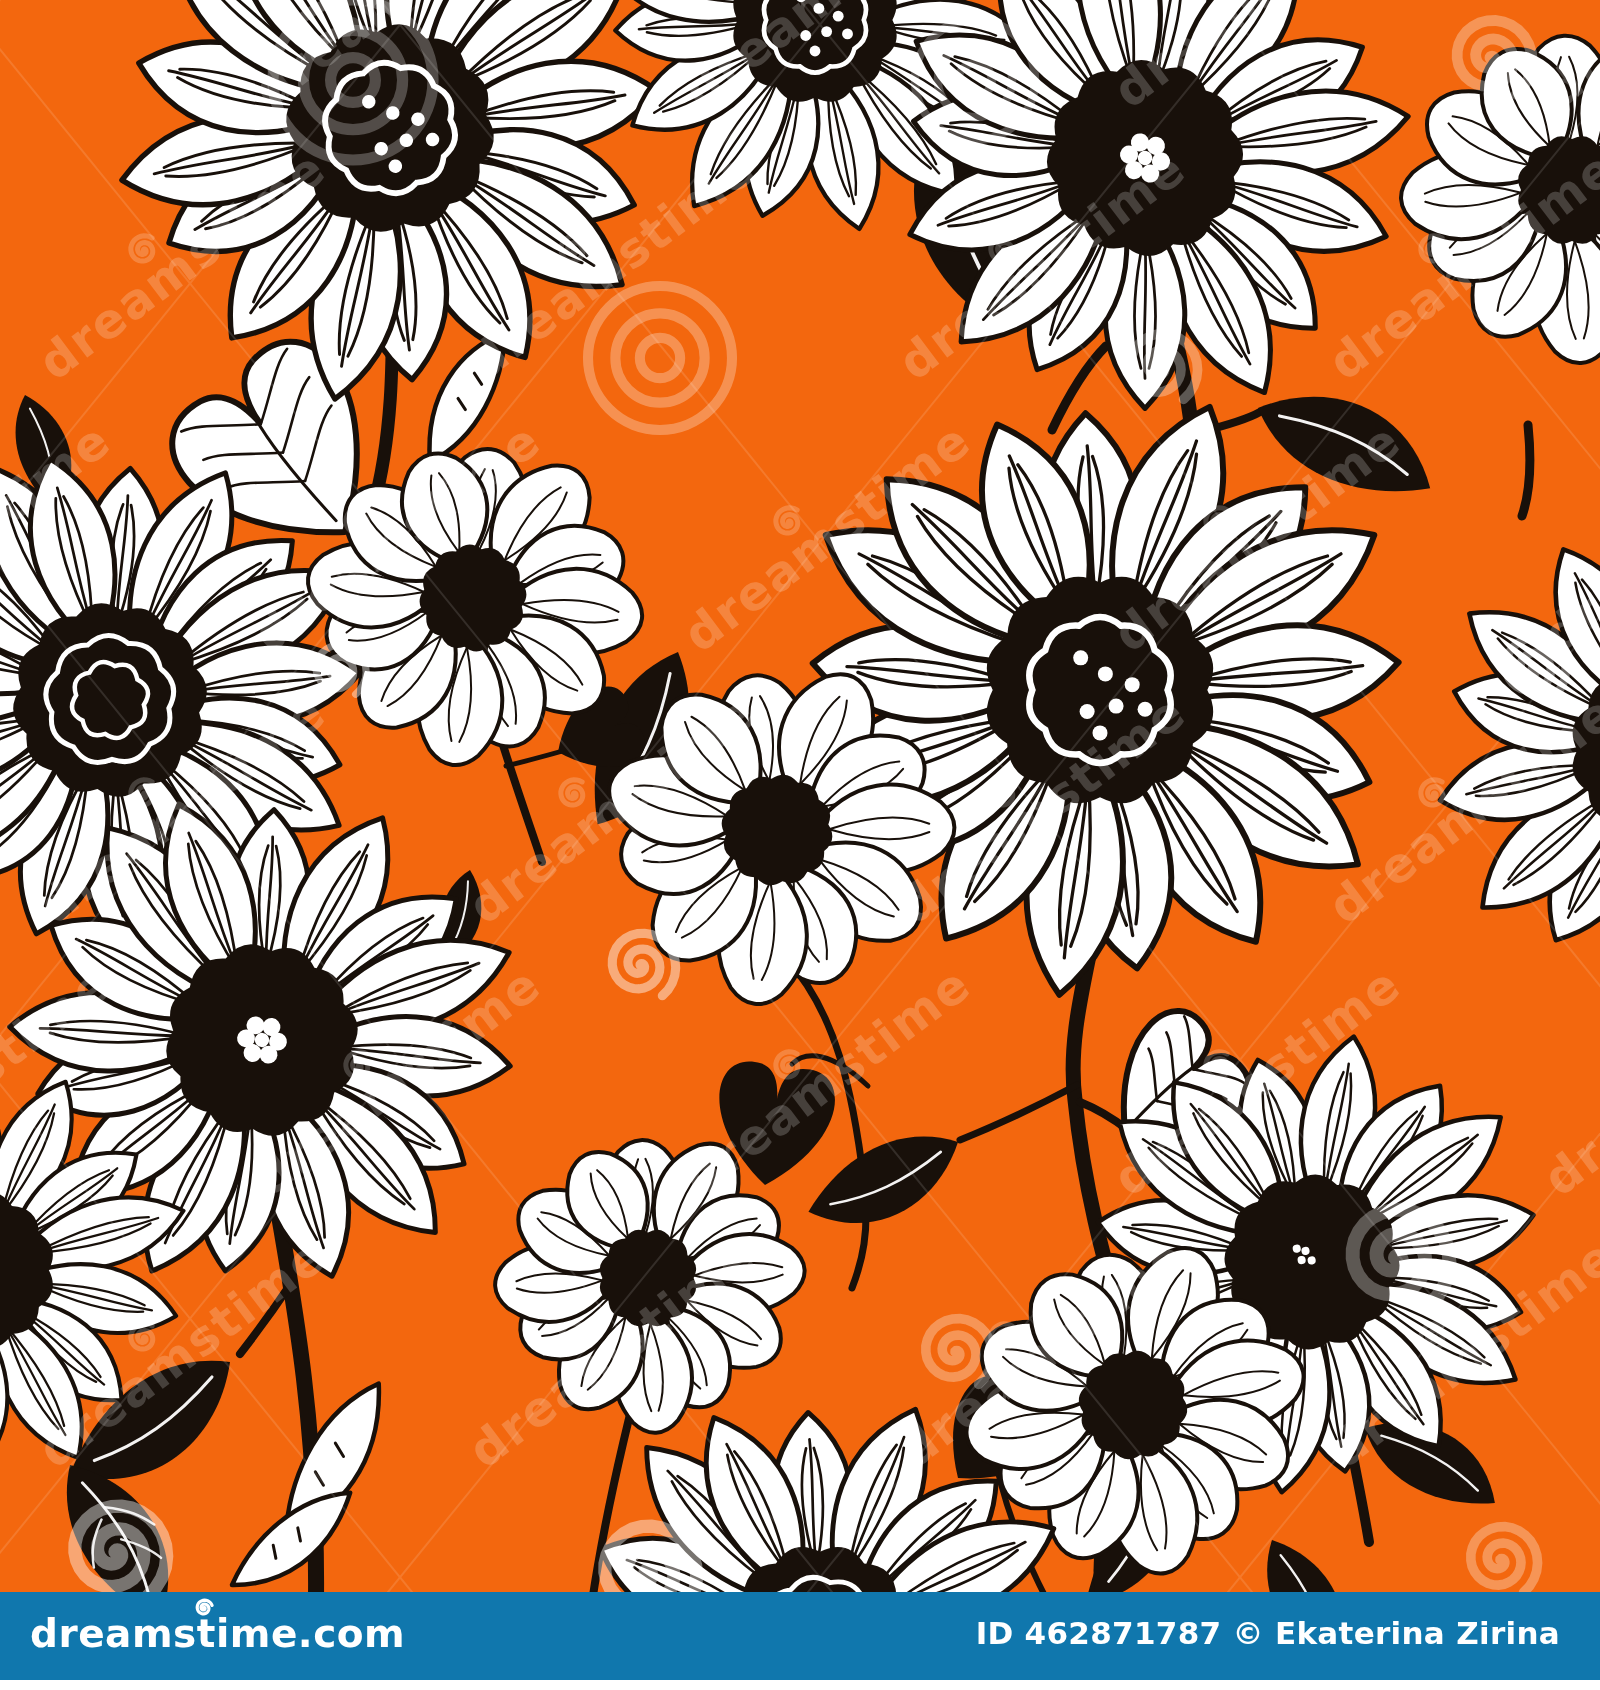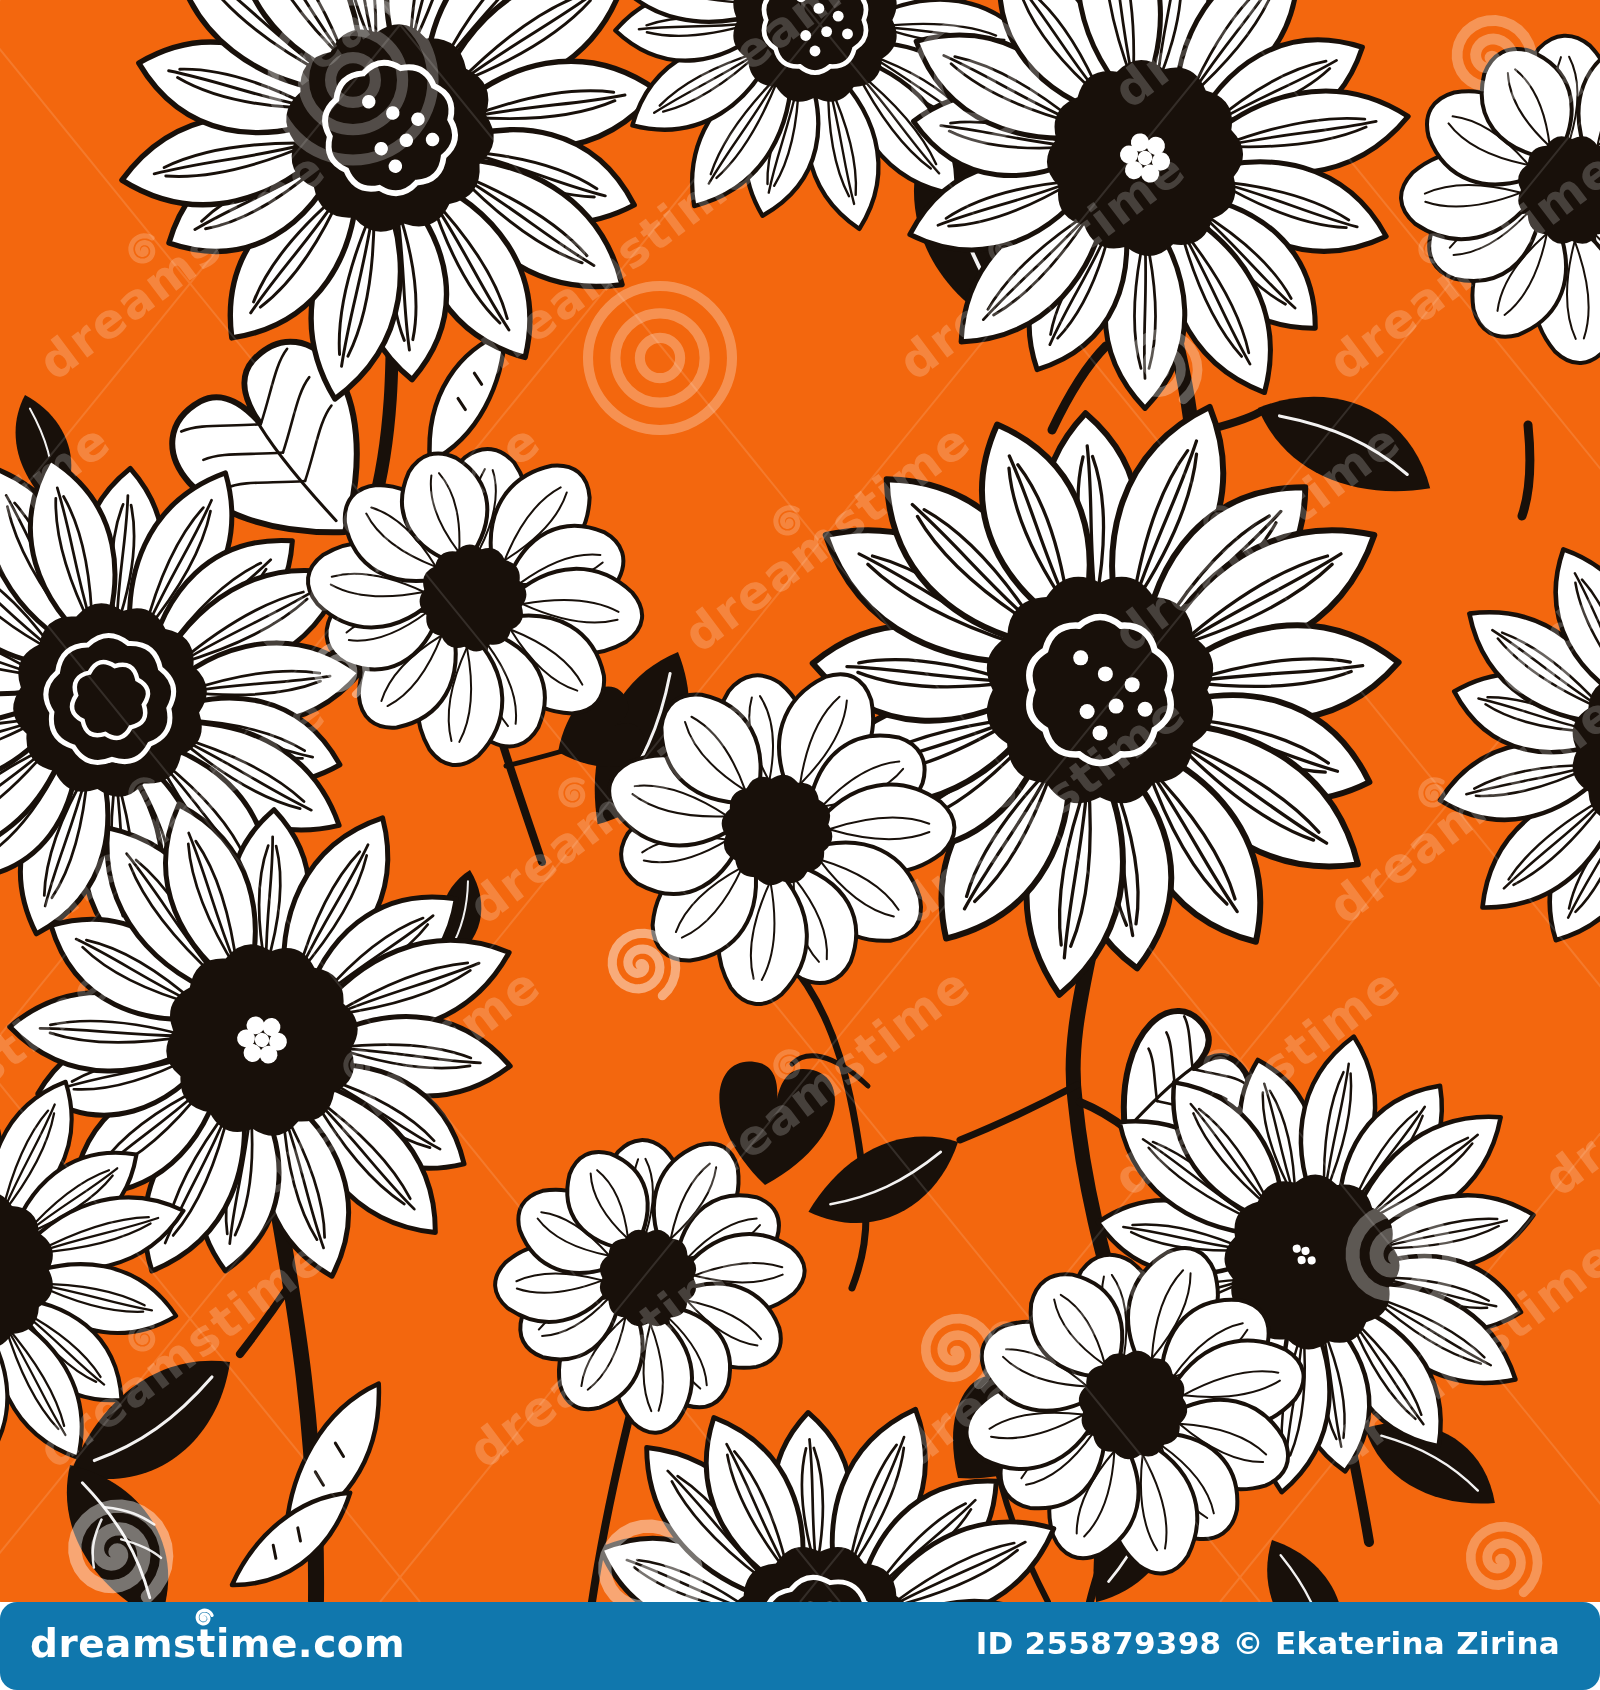--- a/index.html
+++ b/index.html
@@ -7,26 +7,25 @@
     width:1600px;height:1690px;position:relative;overflow:hidden;
     font-family:"DejaVu Sans","Liberation Sans",sans-serif;
     background:#fff;
   }
   .artwork{
     position:absolute;top:0;left:0;width:1600px;height:1602px;
     background:var(--background,#F3670E);overflow:hidden;
   }
   .artwork svg{display:block;width:1600px;height:1602px;}
   .footer{
-    position:absolute;left:0;bottom:0;width:1600px;height:88px;
+    position:absolute;left:0;bottom:10px;width:1600px;height:88px;
     background:var(--bar-bg,#1077AD);
     display:flex;align-items:center;justify-content:space-between;
     box-sizing:border-box;padding:0 40px 6px 30px;
     color:var(--bar-text,#fff);
-    border-radius:17px;
   }
   .logo{position:relative;display:inline-block;}
   .logo .site{
     font-size:39px;font-weight:bold;letter-spacing:0.5px;color:var(--bar-text,#fff);
   }
   .logo svg{position:absolute;left:163px;top:-14px;width:22px;height:22px;}
   .credit{
     font-size:31px;font-weight:bold;letter-spacing:0.3px;color:var(--bar-text,#fff);
     white-space:nowrap;
   }
@@ -1642,14 +1641,14 @@
     </svg>
 </div>
 
 <div class="footer">
   <div class="logo">
     <span class="site">dreamstime.com</span>
     <svg id="logo-spiral" viewBox="0 0 22 22">
         <path d="M11,11L11.0,10.9L11.1,10.8L11.2,10.7L11.3,10.7L11.5,10.7L11.7,10.7L11.8,10.8L12.0,11.0L12.1,11.2L12.1,11.5L12.1,11.8L12.0,12.0L11.9,12.3L11.6,12.6L11.3,12.8L11.0,12.9L10.6,13.0L10.1,13.0L9.7,12.9L9.2,12.7L8.8,12.4L8.5,12.0L8.2,11.5L8.1,10.9L8.0,10.3L8.1,9.7L8.3,9.1L8.7,8.5L9.1,8.0L9.7,7.6L10.4,7.3L11.1,7.1L11.9,7.1L12.7,7.2L13.5,7.6L14.2,8.0L14.8,8.7L15.3,9.4L15.7,10.3L15.9,11.2L15.8,12.2L15.6,13.2L15.2,14.1L14.6,15.0L13.8,15.7L12.9,16.3L11.8,16.6L10.7,16.8L9.5,16.8L8.4,16.5L7.3,15.9L6.3,15.2L5.4,14.3L4.8,13.1L4.4,11.9L4.2,10.6L4.3,9.2L4.7,7.9L5.3,6.6L6.2,5.5L7.3,4.6L8.6,3.9L10.0,3.4L11.6,3.2L13.1,3.4L14.6,3.8L16.0,4.6L17.3,5.6L18.3,6.9L19.1,8.4" fill="none" stroke="#FFFFFF" stroke-width="3.2" stroke-linecap="round"></path>
       </svg>
   </div>
-  <div class="credit">ID 255879398 © Ekaterina Zirina</div>
+  <div class="credit">ID 462871787 © Ekaterina Zirina</div>
 </div>
 
 </body></html>

